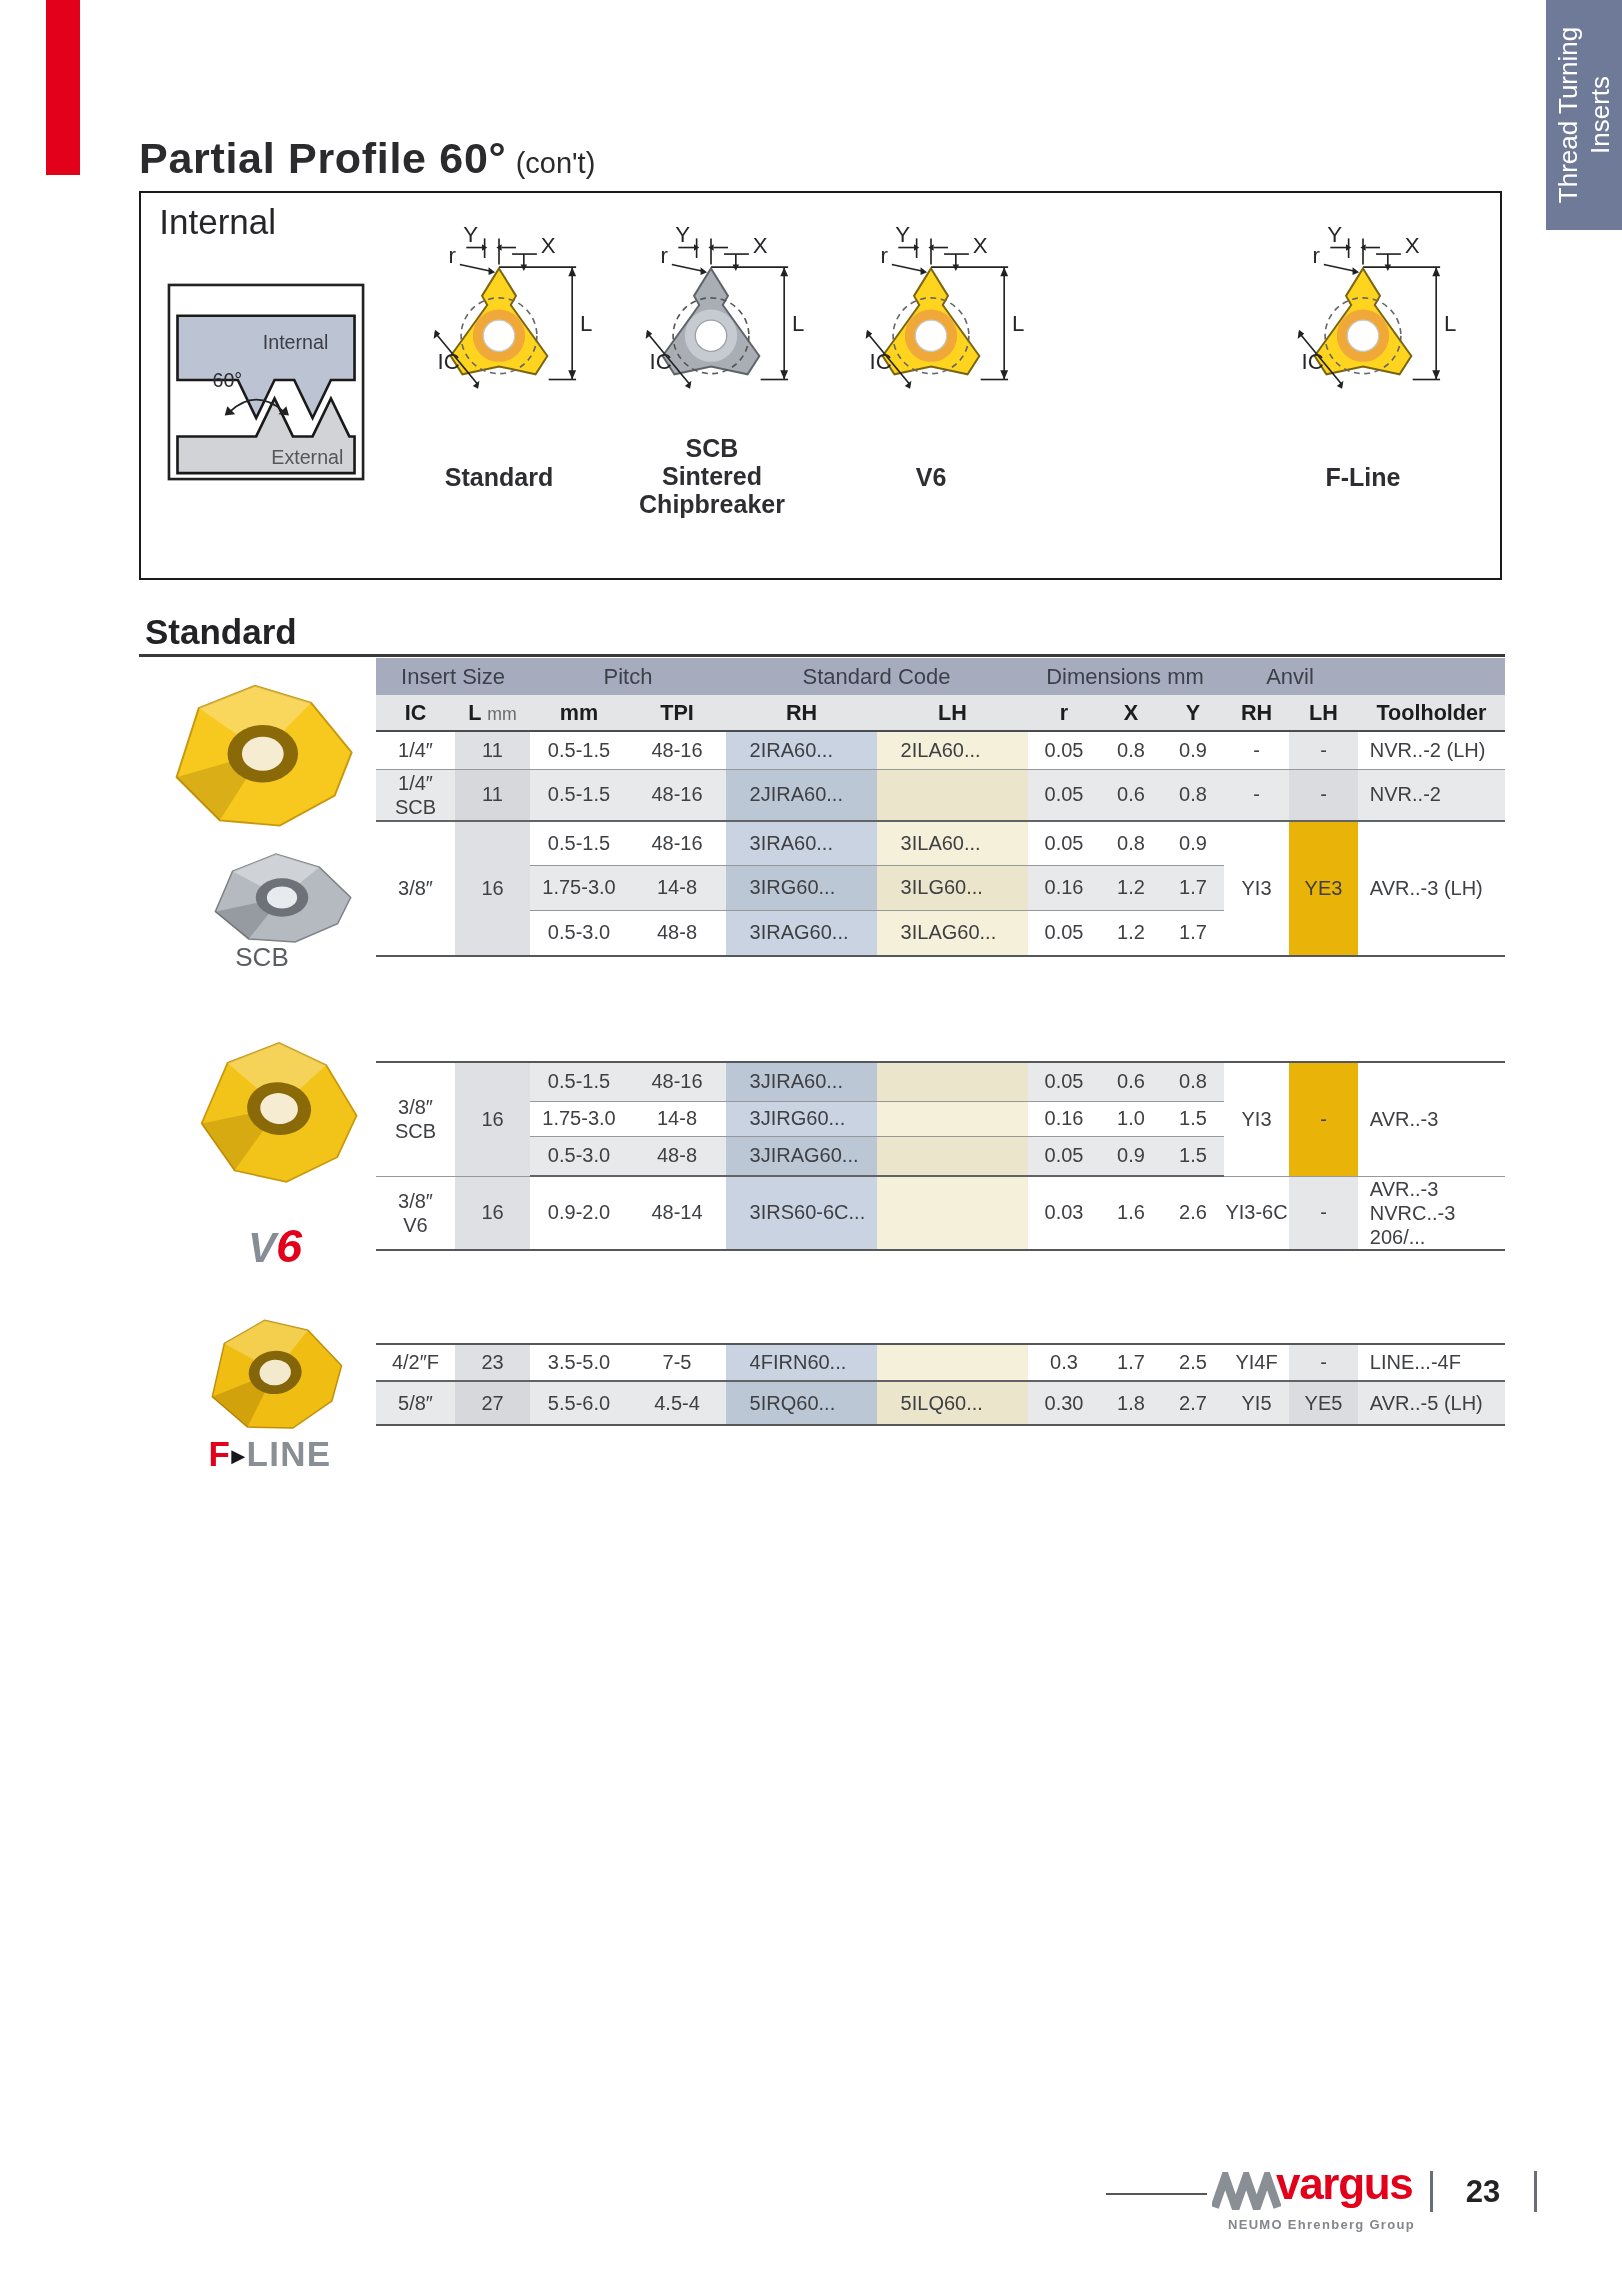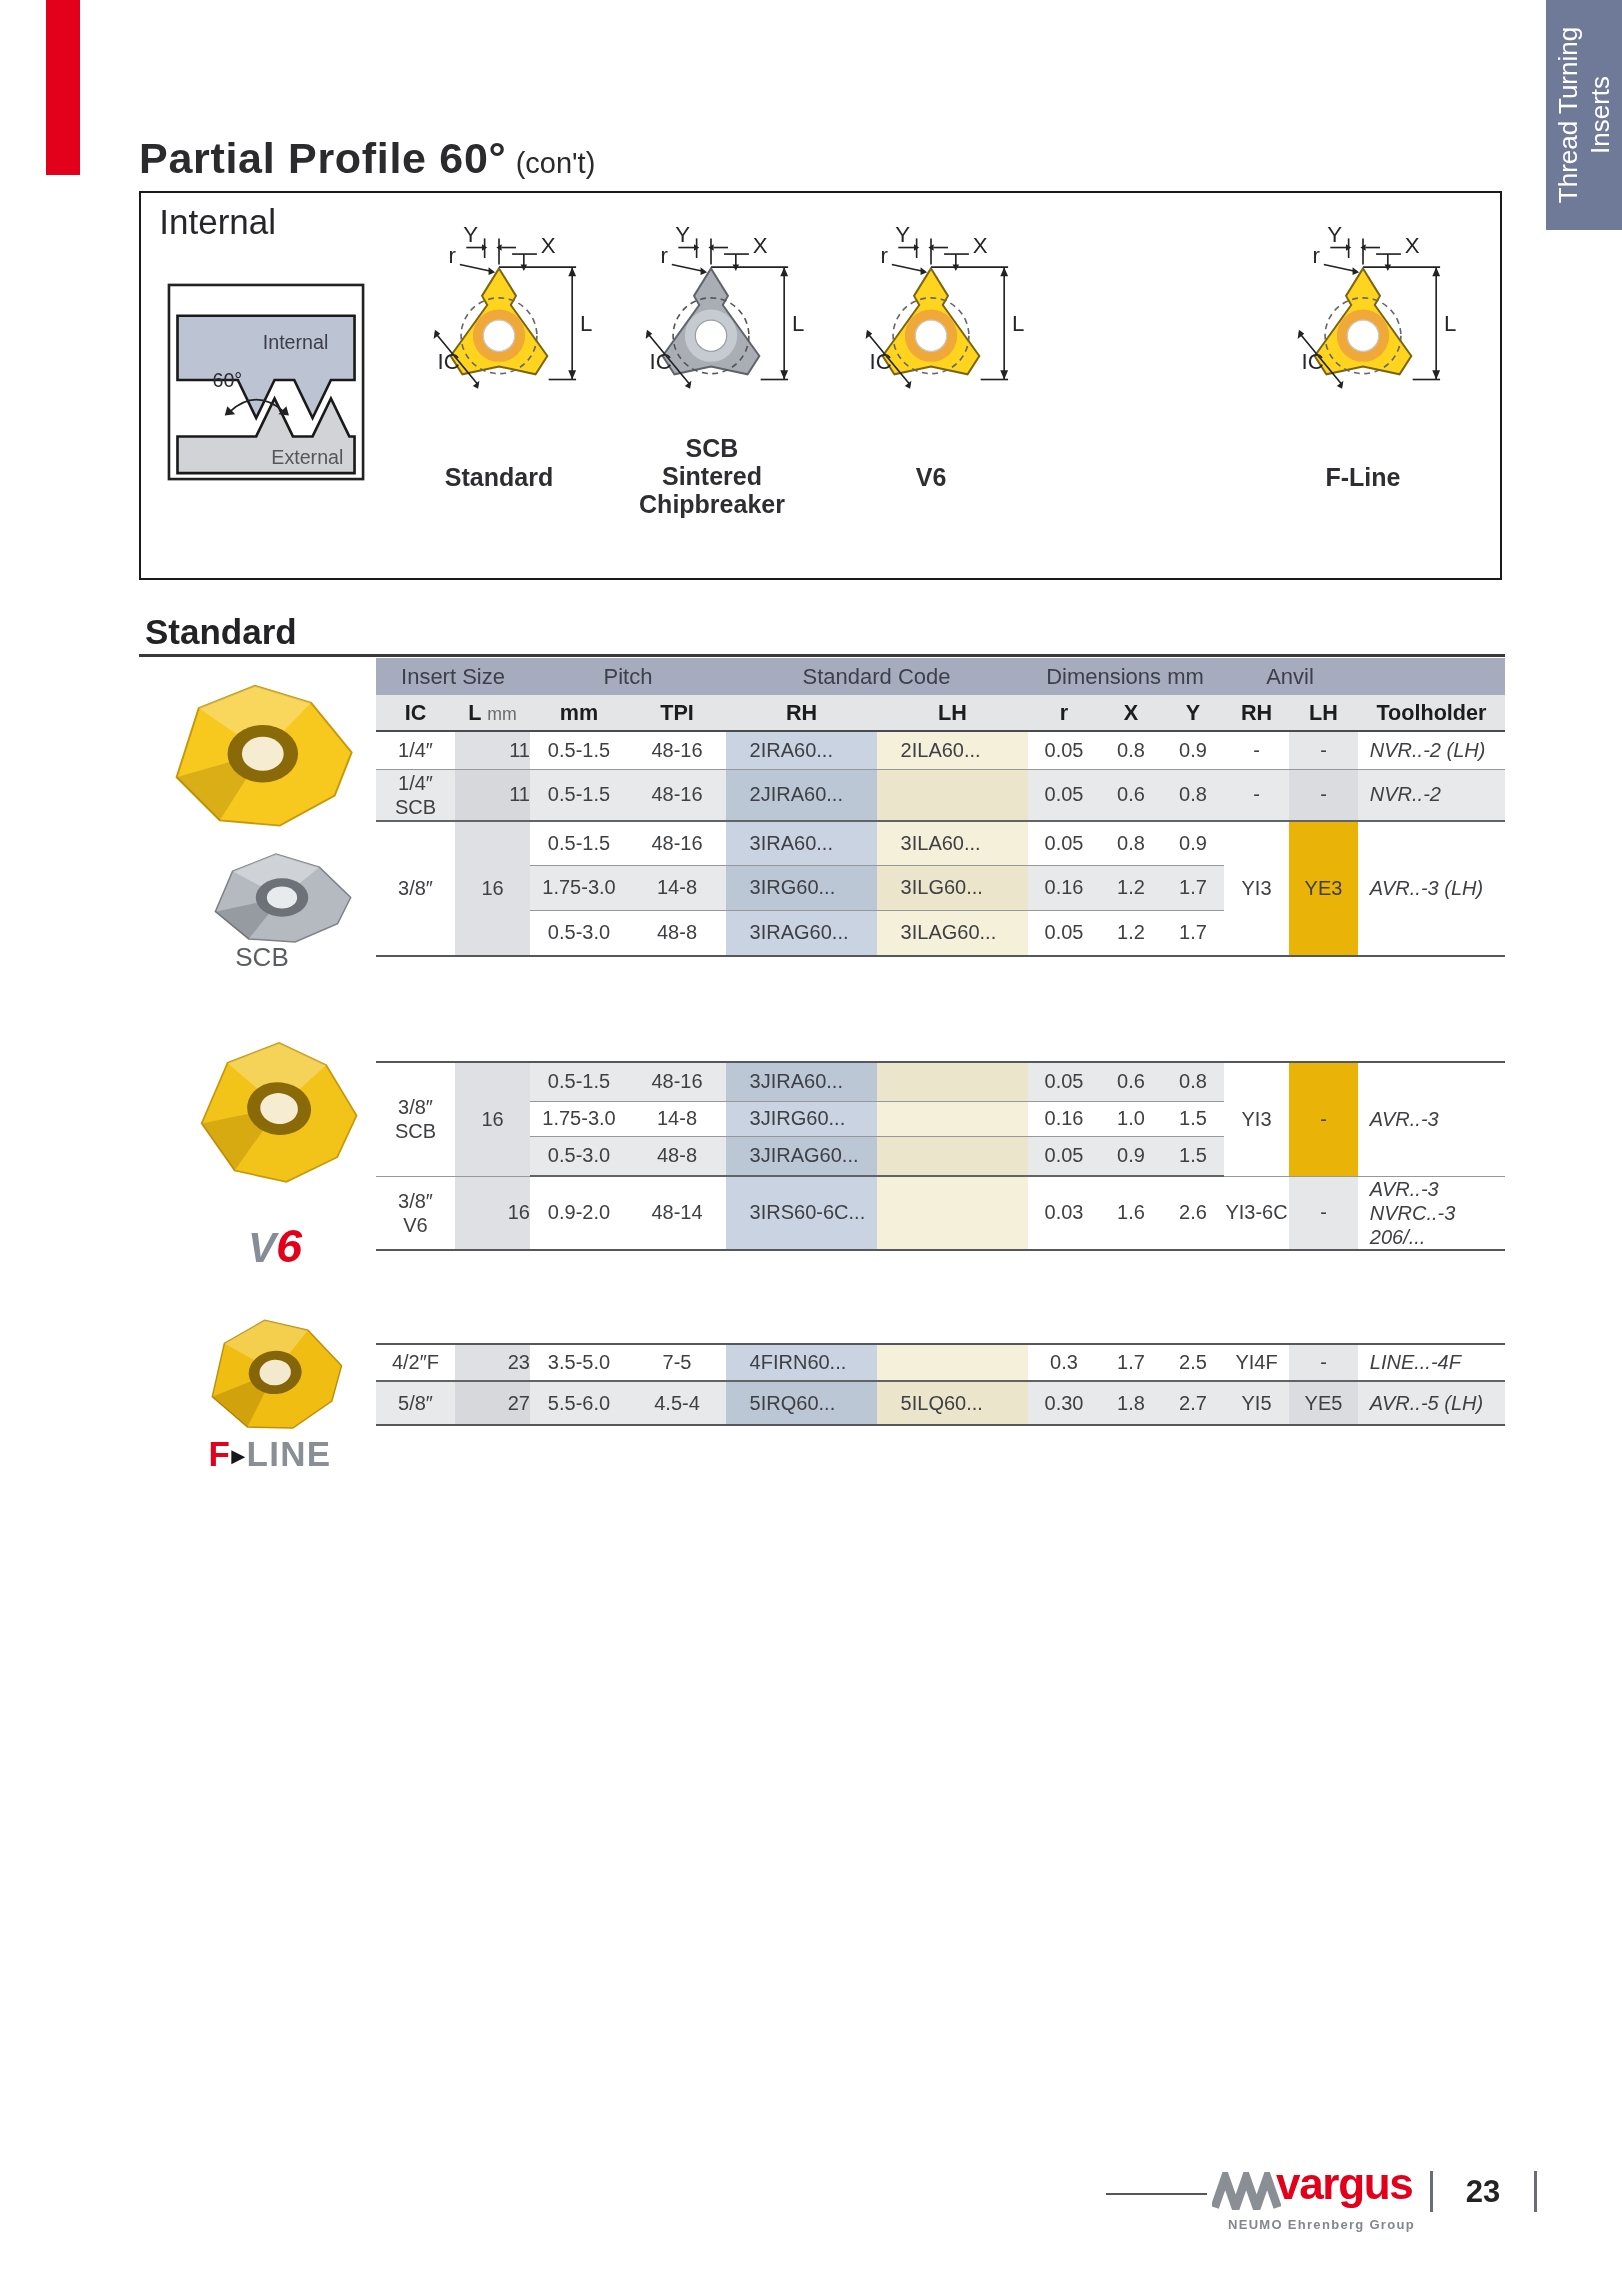--- a/index.html
+++ b/index.html
@@ -37,23 +37,23 @@
   
   .tblock{left:376px;width:1129px;}
   .band{display:flex;background:#a6abbe;height:37px;align-items:center;}
   .band span{font-size:22px;color:#3d3f49;text-align:center;}
   .subhead{display:flex;background:#e4e5e7;height:35px;align-items:center;border-bottom:2.6px solid #4a4b4f;}
   .subhead div{font-size:21.6px;font-weight:bold;color:#1d1d1f;text-align:center;}
   .subhead .unit{font-weight:normal;font-size:17.7px;color:#6a6b70;}
   table{border-collapse:collapse;table-layout:fixed;width:1129px;}
   td{font-size:20px;color:#3f4044;text-align:center;vertical-align:middle;padding:0;}
   td.rh,td.lh{text-align:left;padding-left:23.6px;}
-  td.tool{text-align:left;padding-left:11.8px;font-style:italic;}
+  td.tool{text-align:left;padding-left:11.8px;}
   tr.g td{background:#e8e9eb;}
-  td.l{background:#dfe0e3;text-align:right;} tr.g td.l{background:#d7d8db;}
+  td.l{background:#dfe0e3;} tr.g td.l{background:#d7d8db;}
   td.rh{background:#c9d3e1;} tr.g td.rh{background:#bcc7d6;}
   td.lh{background:#f5f0d9;} tr.g td.lh{background:#ebe5cc;}
   td.alh{background:#e6e7e9;} tr.g td.alh{background:#dbdcdf;}
   tr td.sp{background:#fff;} tr td.sp-l{background:#dfe0e3;} tr td.sp-alh{background:#eab308;}
   .b1{top:658px;} .b1 table{border-bottom:2.6px solid #56575b;}
   .b2{top:1061px;} .b2 table{border-top:2.6px solid #56575b;border-bottom:2.6px solid #56575b;}
   .b3{top:1343px;} .b3 table{border-top:2.6px solid #56575b;border-bottom:2.6px solid #56575b;}
   tr.sep-thin td{border-bottom:1.3px solid #97989c;}
   tr.sep-dark td{border-bottom:2px solid #626367;}
   td.bdark{border-bottom:2px solid #626367;}

